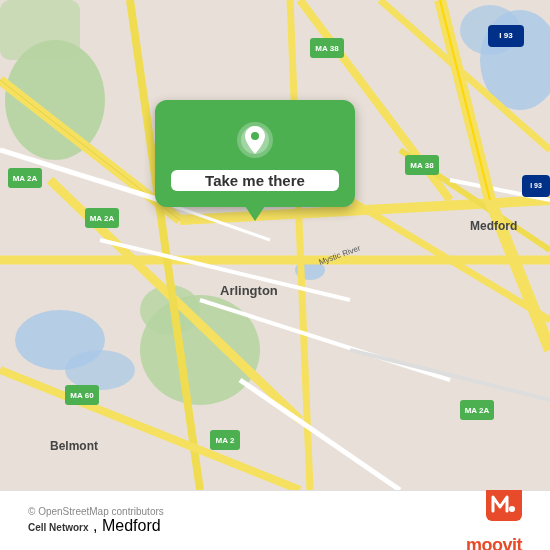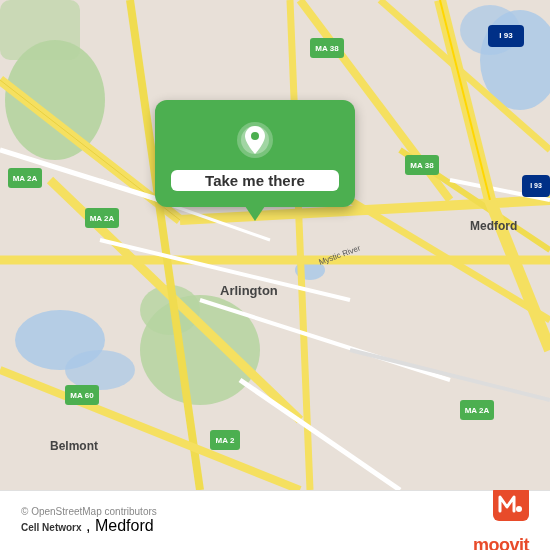--- a/index.html
+++ b/index.html
@@ -69,21 +69,21 @@
     }
 
     
     #bottom-bar {
       width: 550px;
       height: 60px;
       background: white;
       display: flex;
       align-items: center;
       justify-content: space-between;
-      padding: 0 21px;
+      padding: 0 28px;
       border-top: 1px solid #e0e0e0;
     }
 
     #bottom-left {
       display: flex;
       flex-direction: column;
     }
 
     #attribution {
       font-size: 10px;

